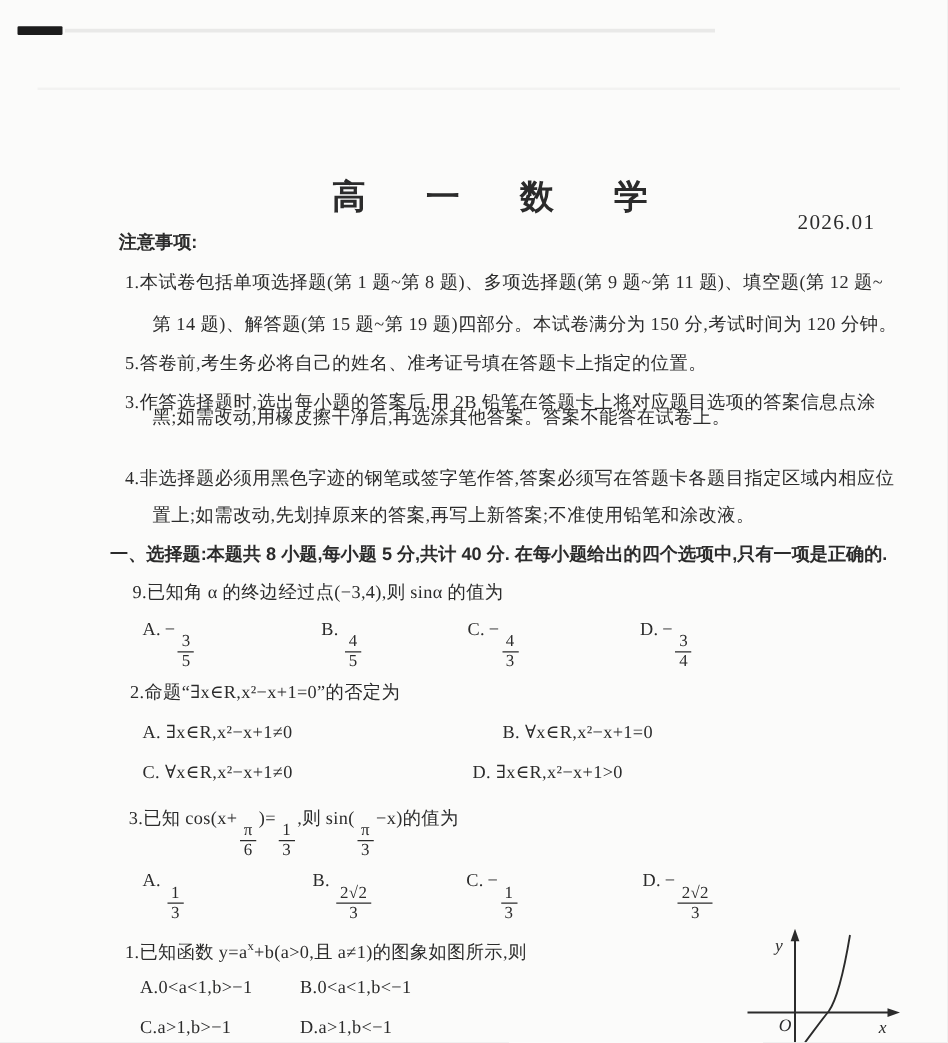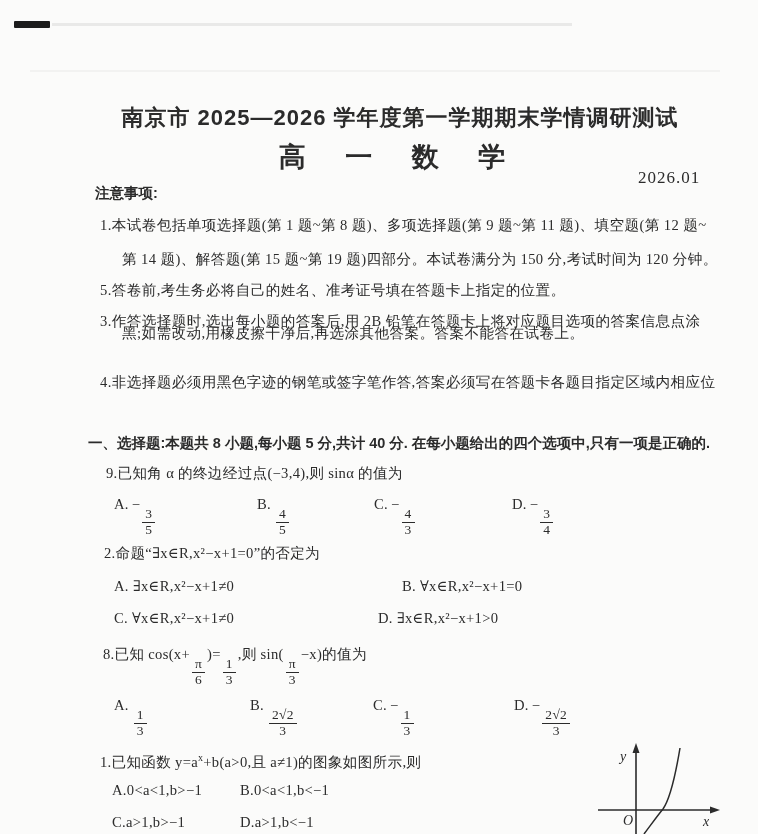--- a/index.html
+++ b/index.html
@@ -15,21 +15,21 @@
   .abs{position:absolute;white-space:nowrap;}
   
   .smudge{position:absolute;left:14px;top:21px;width:36px;height:7px;background:#1c1c1c;border-radius:1px;}
   .streak1{position:absolute;left:52px;top:23px;width:520px;height:3px;background:rgba(0,0,0,0.07);}
   .streak2{position:absolute;left:30px;top:70px;width:690px;height:2px;background:rgba(0,0,0,0.035);}
   
   .title1{left:60px;top:103px;width:680px;text-align:center;
     font-family:"Liberation Sans","DejaVu Sans",sans-serif;
     font-weight:bold;font-size:22px;letter-spacing:1px;}
   .title2{left:60px;top:139px;width:680px;text-align:center;
-    font-family:Liberation Sans, sans-serif;
+    font-family:Liberation Mono, monospace;
     font-weight:bold;font-size:27px;letter-spacing:16px;}
   .date{left:638px;top:168px;font-size:17px;letter-spacing:1px;}
   
   .notice-h{left:95px;top:184px;font-weight:bold;
     font-family:"Liberation Sans","DejaVu Sans",sans-serif;font-size:14.5px;}
   .bodyline{font-size:14.6px;letter-spacing:0.4px;}
   .n1a{left:100px;top:216px;}
   .n1b{left:122px;top:250px;}
   .n2a{left:100px;top:281px;}
   .n3a{left:100px;top:312px;}
@@ -70,32 +70,32 @@
 </style>
 </head>
 <body>
 
 <div class="page">
 
   <div class="smudge"></div>
   <div class="streak1"></div>
   <div class="streak2"></div>
 
-  <div class="abs title1">南京市 2025—2026 学年度第一学期期末学情调研测试</div>
   <div class="abs title2">高 一 数 学</div>
   <div class="abs date">2026.01</div>
 
   <div class="abs notice-h">注意事项:</div>
 
   <div class="abs bodyline n1a">1.本试卷包括单项选择题(第 1 题~第 8 题)、多项选择题(第 9 题~第 11 题)、填空题(第 12 题~</div>
   <div class="abs bodyline n1b">第 14 题)、解答题(第 15 题~第 19 题)四部分。本试卷满分为 150 分,考试时间为 120 分钟。</div>
   <div class="abs bodyline n2a">5.答卷前,考生务必将自己的姓名、准考证号填在答题卡上指定的位置。</div>
   <div class="abs bodyline n3a">3.作答选择题时,选出每小题的答案后,用 2B 铅笔在答题卡上将对应题目选项的答案信息点涂</div>
   <div class="abs bodyline n3b">黑;如需改动,用橡皮擦干净后,再选涂其他答案。答案不能答在试卷上。</div>
   <div class="abs bodyline n4a">4.非选择题必须用黑色字迹的钢笔或签字笔作答,答案必须写在答题卡各题目指定区域内相应位</div>
+  <div class="abs bodyline n4b">置上;如需改动,先划掉原来的答案,再写上新答案;不准使用铅笔和涂改液。</div>
 
   <div class="abs sec">一、选择题:本题共 8 小题,每小题 5 分,共计 40 分. 在每小题给出的四个选项中,只有一项是正确的.</div>
 
   <div class="abs qtext q1t">9.已知角 α 的终边经过点(−3,4),则 sinα 的值为</div>
   <span class="abs qtext q1o q1oa">
     <span class="optlab">A.</span><span>−</span><span class="frac">
         <span class="fnum">3</span>
         <span class="fden">5</span>
       </span>
   </span>
@@ -118,21 +118,21 @@
       </span>
   </span>
 
   <div class="abs qtext q2t">2.命题“∃x∈R,x²−x+1=0”的否定为</div>
   <span class="abs qtext q2oa">A. ∃x∈R,x²−x+1≠0</span>
   <span class="abs qtext q2ob">B. ∀x∈R,x²−x+1=0</span>
   <span class="abs qtext q2oc">C. ∀x∈R,x²−x+1≠0</span>
   <span class="abs qtext q2od">D. ∃x∈R,x²−x+1&gt;0</span>
 
   <div class="abs qtext q3t">
-    <span>8.已知 cos(x+</span><span class="frac">
+    <span>3.已知 cos(x+</span><span class="frac">
         <span class="fnum">π</span>
         <span class="fden">6</span>
       </span><span>)=</span><span class="frac">
         <span class="fnum">1</span>
         <span class="fden">3</span>
       </span><span>,则 sin(</span><span class="frac">
         <span class="fnum">π</span>
         <span class="fden">3</span>
       </span><span>−x)的值为</span>
   </div>

